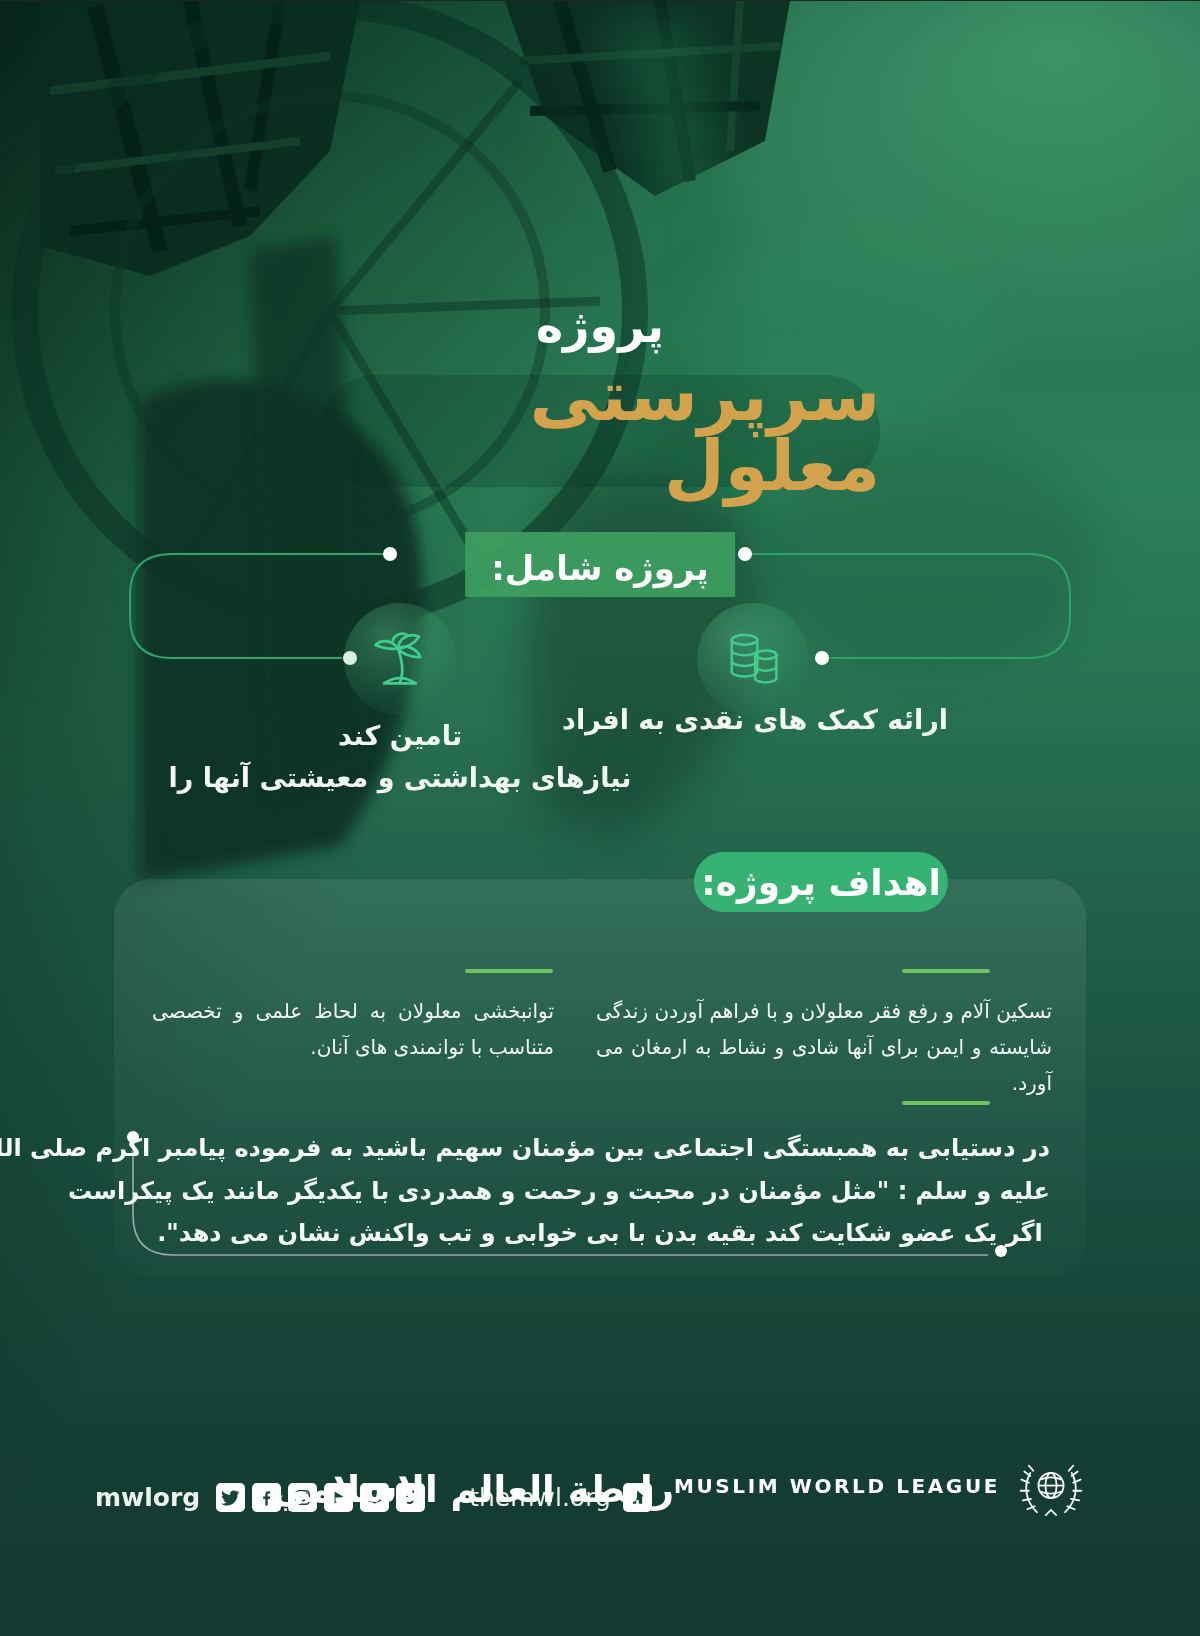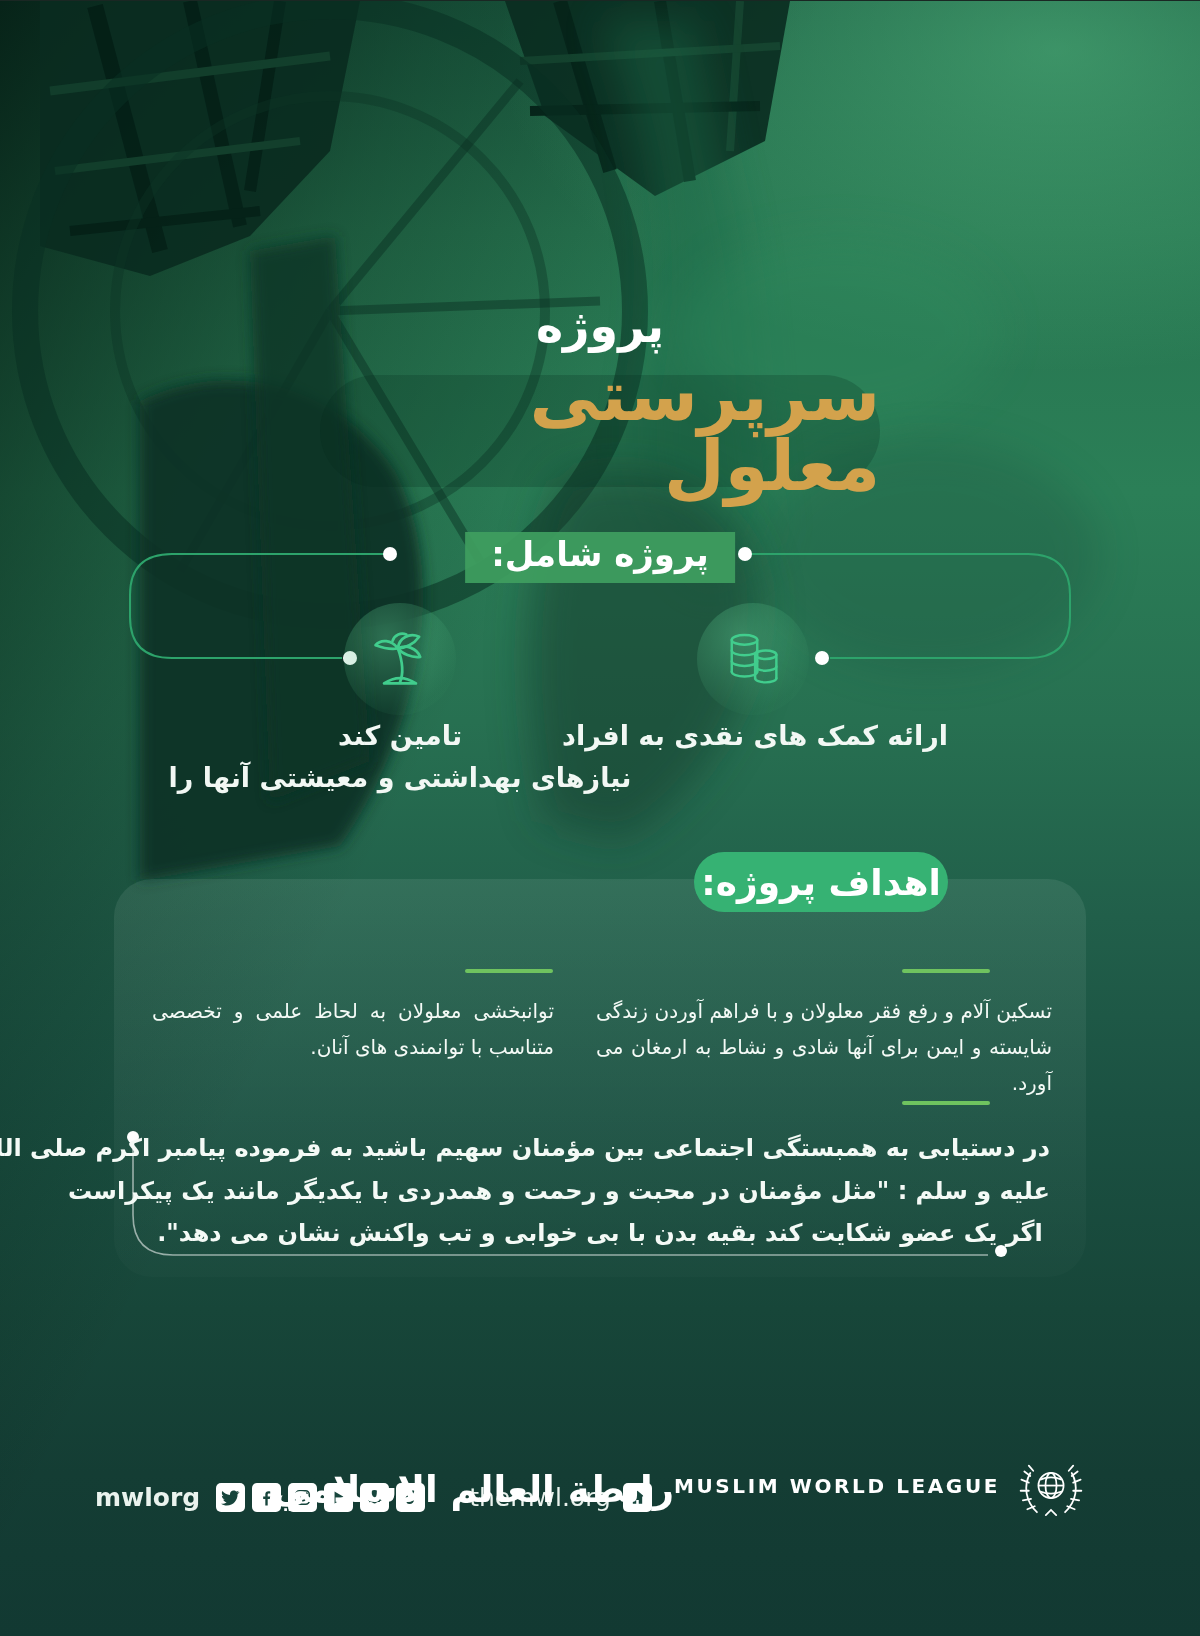--- a/index.html
+++ b/index.html
@@ -25,21 +25,21 @@
   .eyebrow{position:absolute;top:298px;left:0;width:100%;text-align:center;
     font-size:46px;font-weight:700;color:#fff;letter-spacing:1px;}
   .title-pill{position:absolute;top:374px;left:50%;transform:translateX(-50%);
     width:560px;height:112px;border-radius:56px;background:rgba(6,40,28,.22);
     display:flex;align-items:center;justify-content:flex-end;}
   .title-gold{font-size:70px;font-weight:700;color:#d3a24c;line-height:1;}
 
   
   .includes-header{position:absolute;top:531px;left:50%;transform:translateX(-50%);
     background:rgba(63,158,96,.92);color:#fff;font-size:34px;font-weight:700;
-    padding:2px 26px 9px;white-space:nowrap;}
+    padding:16px 26px 9px;white-space:nowrap;}
   .decor{position:absolute;top:0;left:0;pointer-events:none;}
   .icon-circle{position:absolute;width:112px;height:112px;border-radius:50%;
     background:radial-gradient(circle at 38% 30%, rgba(96,205,148,.38), rgba(54,140,95,.10) 72%);
     display:flex;align-items:center;justify-content:center;color:#41cd8d;}
   .icon-circle svg{width:68px;height:68px;}
   .item-caption{position:absolute;text-align:center;font-size:27px;font-weight:700;
     line-height:1.55;color:#f2f8f4;}
 
   
   .goals-panel{position:absolute;left:114px;top:878px;width:972px;height:398px;border-radius:38px;
@@ -162,21 +162,21 @@
       <path d="M12 14 V44 M36 14 V44"></path>
       <path d="M12 44 A12 4.5 0 0 0 36 44"></path>
       <path d="M12 24 A12 4.5 0 0 0 36 24"></path>
       <path d="M12 34 A12 4.5 0 0 0 36 34"></path>
       <ellipse cx="44" cy="28" rx="10" ry="4"></ellipse>
       <path d="M34 28 V50 M54 28 V50"></path>
       <path d="M34 50 A10 4 0 0 0 54 50"></path>
       <path d="M34 39 A10 4 0 0 0 54 39"></path>
     </svg>
   </div>
-  <div class="item-caption rtl" style="left:530px;top:714px;width:450px;">
+  <div class="item-caption rtl" style="left:530px;top:698px;width:450px;">
     <div>ارائه کمک های نقدی به افراد</div>
   </div>
 
   <div class="goals-panel"></div>
   <div class="goals-pill rtl">اهداف پروژه:</div>
 
   <div class="divider" style="left:902px;top:968px;width:88px;"></div>
   <div class="goal-text rtl" style="left:596px;top:992px;width:456px;">تسکین آلام و رفع فقر معلولان و با فراهم آوردن زندگی شایسته و ایمن برای آنها شادی و نشاط به ارمغان می آورد.</div>
 
   <div class="divider" style="left:465px;top:968px;width:88px;"></div>

